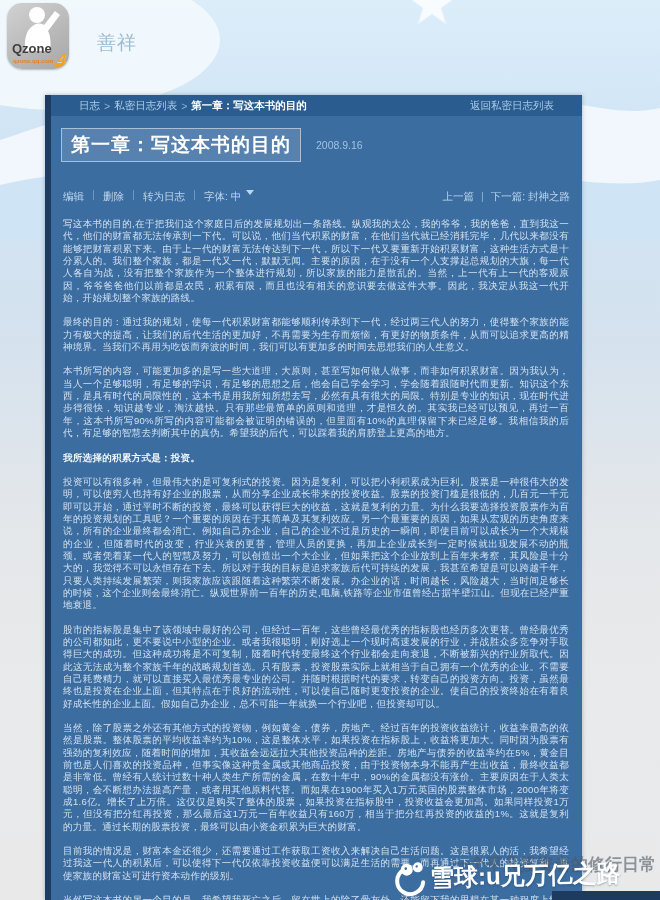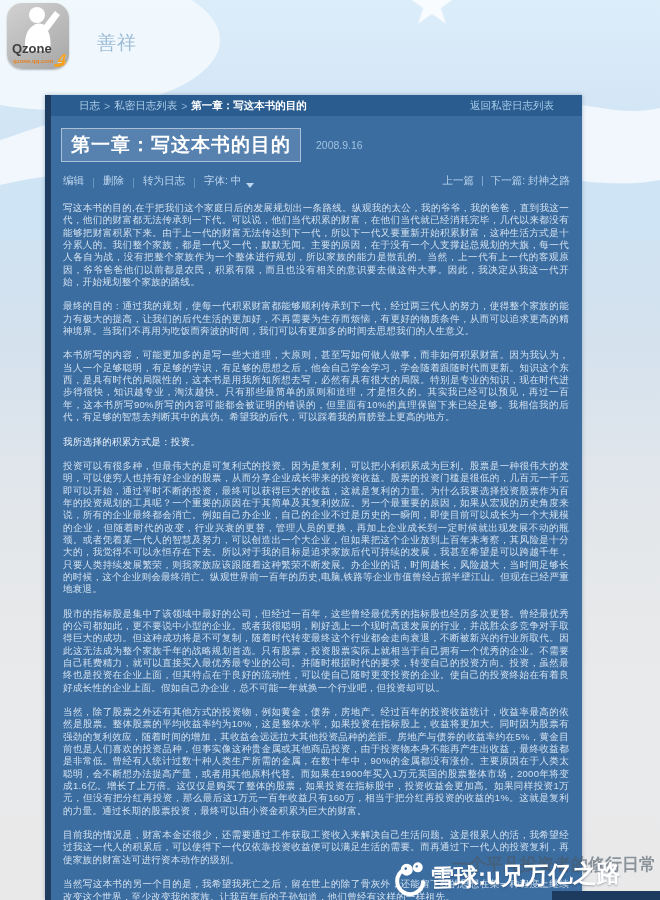--- a/index.html
+++ b/index.html
@@ -35,32 +35,32 @@
   .crumb-bar a{color:#aecdea;text-decoration:none;}
   .crumb-sep{margin:0 4px;color:#8db4d8;}
   .crumb-current{color:#ffffff;font-weight:bold;}
   .crumb-back{margin-left:auto;color:#a5cbe9;cursor:pointer;}
   .title-row{display:flex;align-items:center;margin:12px 12px 4px 10px;}
   .title-box{
     background:rgba(255,255,255,.14);border:1px solid rgba(255,255,255,.5);
     padding:3px 9px;font-size:19px;font-weight:bold;color:#ffffff;letter-spacing:1px;
   }
   .title-date{margin-left:15px;font-size:10.5px;color:#9fc2e0;}
-  .tool-row{display:flex;align-items:flex-end;margin:12px 12px 0 12px;font-size:10.5px;color:#bcd6ee;}
+  .tool-row{display:flex;align-items:flex-start;margin:28px 12px 0 12px;font-size:10.5px;color:#bcd6ee;}
   .tool-link{cursor:pointer;color:#bcd6ee;}
   .tool-div{width:1px;height:10px;background:#6d96bd;margin:0 9px;}
   .font-arrow{display:inline-block;width:0;height:0;border-left:4px solid transparent;border-right:4px solid transparent;border-top:5px solid #bcd6ee;margin-left:5px;vertical-align:middle;}
   .nav-links{margin-left:auto;color:#b7d2ec;}
   .nav-sep{margin:0 4px;color:#8db4d8;}
   .article-body{margin:14px 13px 0 12px;}
   .para{
     margin:12px 0 9px 0;font-size:9.5px;line-height:1.3;color:#d2e1ef;
     text-align:justify;letter-spacing:.3px;
   }
-  .para.bold{color:#eef5fb;font-weight:normal;}
+  .para.bold{color:#eef5fb;font-weight:bold;}
   
   .bottom-strip{position:absolute;right:0;bottom:0;width:108px;height:9px;background:#1c3b5e;z-index:3;}
   
   .wm-gray{
     position:absolute;left:452px;top:853px;z-index:4;font-size:17px;font-weight:bold;
     color:rgba(75,88,100,.6);white-space:nowrap;letter-spacing:0;
   }
   .wm-main{
     position:absolute;left:394px;top:858px;z-index:5;display:flex;align-items:center;
     transform:rotate(-1.5deg);white-space:nowrap;

